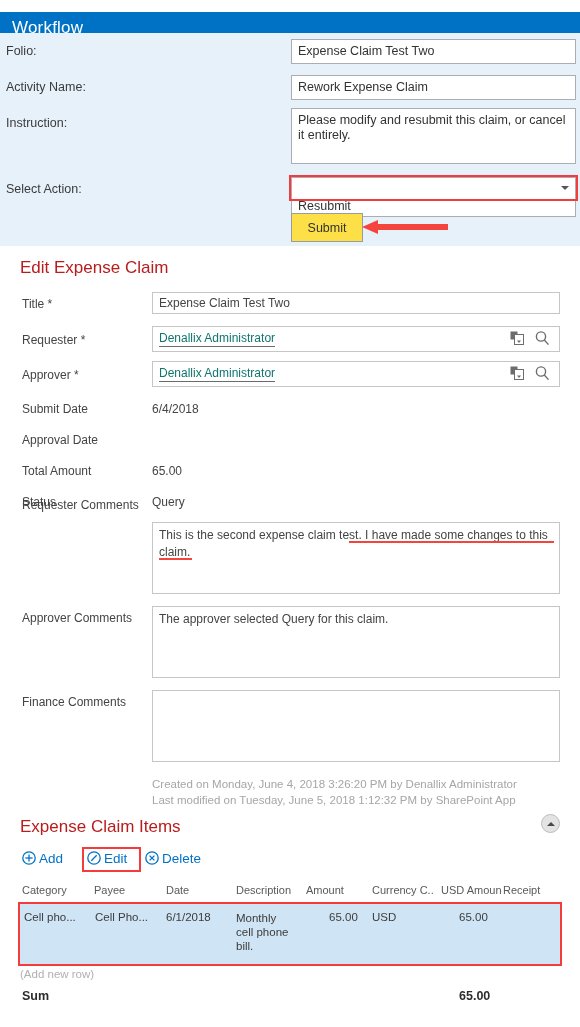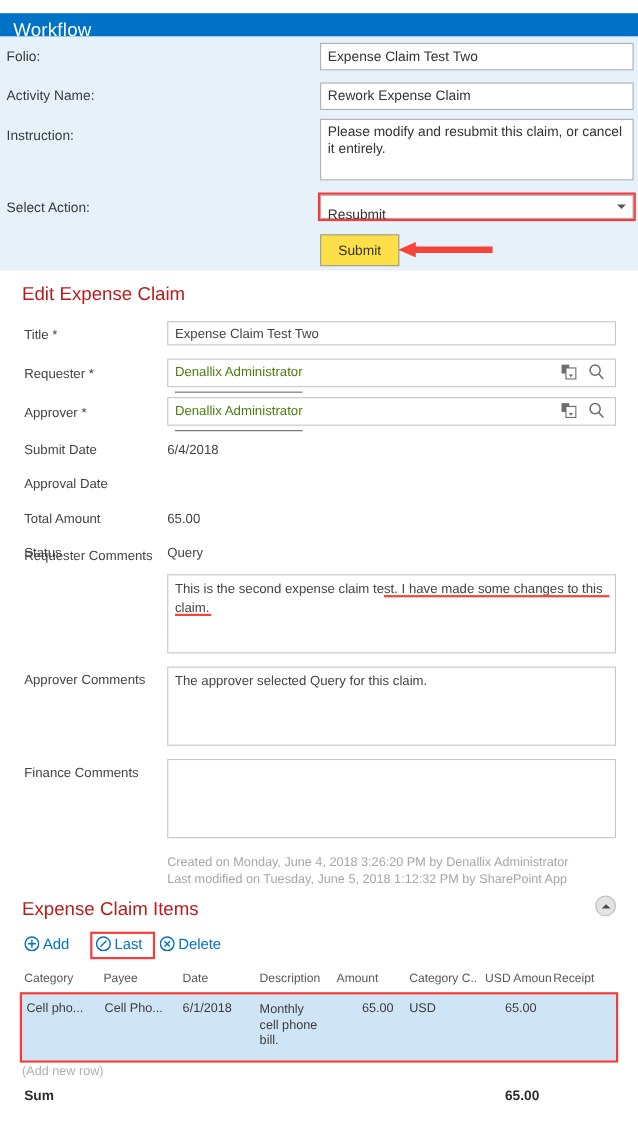--- a/index.html
+++ b/index.html
@@ -49,21 +49,21 @@
     line-height: 15px;
   }
   .wf-field.textarea { height: 56px; }
 
   .wf-select {
     position: absolute; left: 291px; top: 177px;
     width: 285px; height: 22px;
     background: #ffffff;
     border: 1px solid #abadb3;
     font-size: 12.5px; color: #333333;
-    padding: 8px 6px;
+    padding: 19px 6px;
     line-height: 18px;
   }
   .wf-select .caret {
     position: absolute; right: 6px; top: 8px;
     width: 0; height: 0;
     border-left: 4px solid transparent;
     border-right: 4px solid transparent;
     border-top: 4px solid #555;
   }
   .hl-box {
@@ -107,23 +107,23 @@
     padding: 2px 6px; line-height: 17px;
   }
   .fm-people {
     position: absolute; left: 152px;
     width: 408px; height: 26px;
     background: #ffffff;
     border: 1px solid #c6c6c6;
   }
   .fm-people .pname {
     position: absolute; left: 6px; top: 4px;
-    font-size: 12px; color: #4d7c0f;
+    font-size: 12px; color: #0f766e;
     border-bottom: 1px solid #6b6b6b;
-    padding-bottom: 11px;
+    padding-bottom: 1px;
   }
   .fm-people .ico-book { position: absolute; right: 34px; top: 4px; }
   .fm-people .ico-search { position: absolute; right: 8px; top: 3px; }
 
   .fm-textarea {
     position: absolute; left: 152px;
     width: 408px;
     background: #ffffff;
     border: 1px solid #c6c6c6;
     font-size: 12px; color: #444444;
@@ -310,40 +310,40 @@
     </svg>
   </span><span>Add</span>
 </div>
 
 <div class="tb-link" style="left:87px">
   <span class="cico">
     <svg width="14" height="14" viewBox="0 0 14 14">
       <circle cx="7" cy="7" r="6.2" fill="none" stroke="#0072c6" stroke-width="1.3"></circle>
       <line x1="4.3" y1="9.7" x2="9.7" y2="4.3" stroke="#0072c6" stroke-width="1.3"></line>
     </svg>
-  </span><span>Last</span>
+  </span><span>Edit</span>
 </div>
 <div class="hl-box" style="left:82px; top:847px; width:59px; height:25px;"></div>
 
 <div class="tb-link" style="left:145px">
   <span class="cico">
     <svg width="14" height="14" viewBox="0 0 14 14">
       <circle cx="7" cy="7" r="6.2" fill="none" stroke="#0072c6" stroke-width="1.3"></circle>
       <line x1="4.6" y1="4.6" x2="9.4" y2="9.4" stroke="#0072c6" stroke-width="1.3"></line>
       <line x1="9.4" y1="4.6" x2="4.6" y2="9.4" stroke="#0072c6" stroke-width="1.3"></line>
     </svg>
   </span><span>Delete</span>
 </div>
 
 <div class="tbl-head" style="left:22px">Category</div>
 <div class="tbl-head" style="left:94px">Payee</div>
 <div class="tbl-head" style="left:166px">Date</div>
 <div class="tbl-head" style="left:236px">Description</div>
 <div class="tbl-head" style="left:306px">Amount</div>
-<div class="tbl-head" style="left:372px">Category C..</div>
+<div class="tbl-head" style="left:372px">Currency C..</div>
 <div class="tbl-head" style="left:441px">USD Amoun</div>
 <div class="tbl-head" style="left:503px">Receipt</div>
 
 <div class="tbl-row"></div>
 <div class="tbl-cell" style="left:24px; top:911px;">Cell pho...</div>
 <div class="tbl-cell" style="left:95px; top:911px;">Cell Pho...</div>
 <div class="tbl-cell" style="left:166px; top:911px;">6/1/2018</div>
 <div class="tbl-cell wrap" style="left:236px; top:911px;">Monthly cell phone bill.</div>
 <div class="tbl-cell" style="left:329px; top:911px;">65.00</div>
 <div class="tbl-cell" style="left:372px; top:911px;">USD</div>

